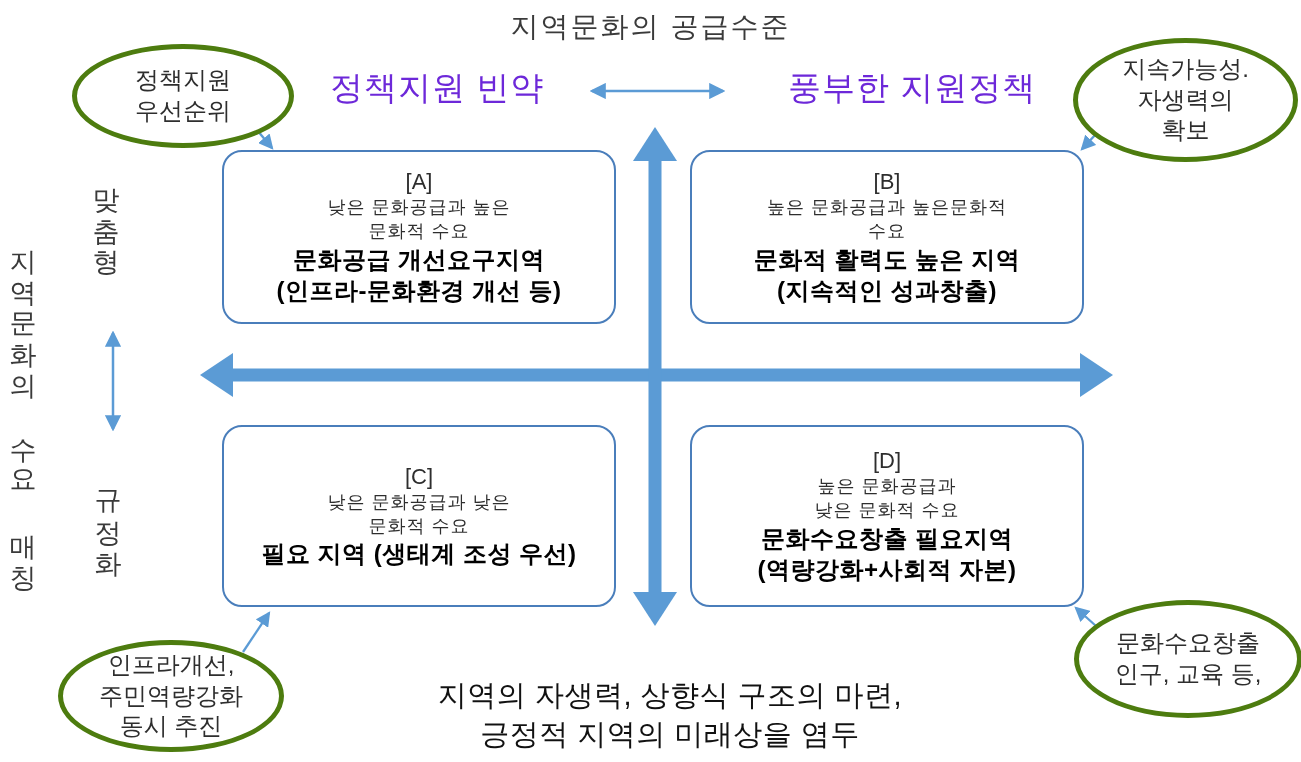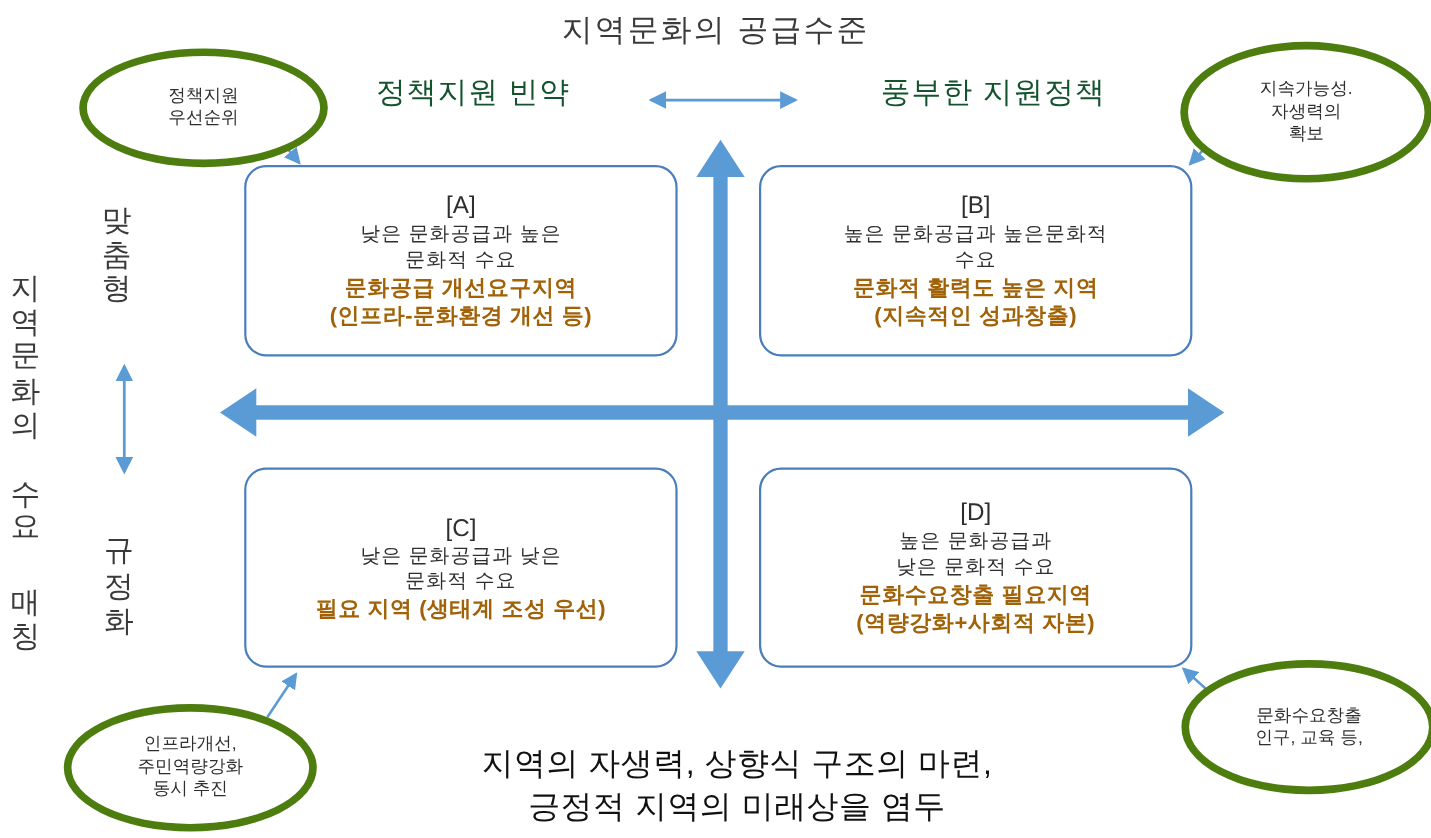--- a/index.html
+++ b/index.html
@@ -4,46 +4,46 @@
 <style>
   html,body{margin:0;padding:0;background:#fff;}
   #stage{
     position:relative;width:1301px;height:762px;background:#ffffff;
     font-family:"Liberation Sans","DejaVu Sans",sans-serif;color:#333;overflow:hidden;
   }
   .abs{position:absolute;}
   .ctr{text-align:center;}
   
   .diagram-title{left:0;top:8px;width:1301px;font-size:28px;letter-spacing:2px;color:#3a3a3a;}
-  .hdr-label{top:66px;font-size:27px;letter-spacing:1px;color:#14532d;white-space:nowrap;}
+  .hdr-label{top:66px;font-size:33px;letter-spacing:1px;color:#6d28d9;white-space:nowrap;}
   .hdr-left{left:330px;width:200px;}
   .hdr-right{left:788px;width:230px;}
   
   .v-text{writing-mode:vertical-rl;text-orientation:upright;color:#3a3a3a;white-space:nowrap;}
   .y-axis-label{left:5px;top:230px;font-size:27px;letter-spacing:4px;}
   .v-top{left:88px;top:168px;font-size:27px;letter-spacing:4px;}
   .v-bottom{left:90px;top:470px;font-size:27px;letter-spacing:4px;}
   
   .qbox{
     width:390px;border:2.5px solid #4a7ebb;border-radius:20px;background:#fff;
     display:flex;flex-direction:column;align-items:center;justify-content:center;
     line-height:1.32;color:#2e2e2e;
   }
   .qbox .tag{font-size:22px;}
   .qbox .desc{font-size:18px;letter-spacing:1px;}
-  .qbox .bold{font-size:20px;font-weight:bold;color:#a16207;letter-spacing:0.5px;}
+  .qbox .bold{font-size:24px;font-weight:bold;color:#000000;letter-spacing:0.5px;}
   #box-a{left:222px;top:150px;height:170px;}
   #box-b{left:690px;top:150px;height:170px;}
   #box-c{left:222px;top:425px;height:178px;}
   #box-d{left:690px;top:425px;height:178px;}
   
   .callout{
-    border:7px solid #4d7c0f;border-radius:50%;background:#fff;
+    border:5px solid #4d7c0f;border-radius:50%;background:#fff;
     display:flex;flex-direction:column;align-items:center;justify-content:center;
-    font-size:16px;line-height:1.28;color:#2e2e2e;text-align:center;
+    font-size:24px;line-height:1.28;color:#2e2e2e;text-align:center;
   }
   #callout-tl{left:72px;top:44px;width:212px;height:94px;}
   #callout-tr{left:1073px;top:38px;width:215px;height:114px;align-items:center;}
   #callout-bl{left:58px;top:640px;width:216px;height:102px;}
   #callout-br{left:1074px;top:600px;width:218px;height:108px;}
   
   .footer-note{left:370px;top:676px;width:600px;font-size:29px;font-weight:normal;color:#111;line-height:1.33;letter-spacing:0.5px;}
   svg{position:absolute;left:0;top:0;}
 </style>
 </head>

